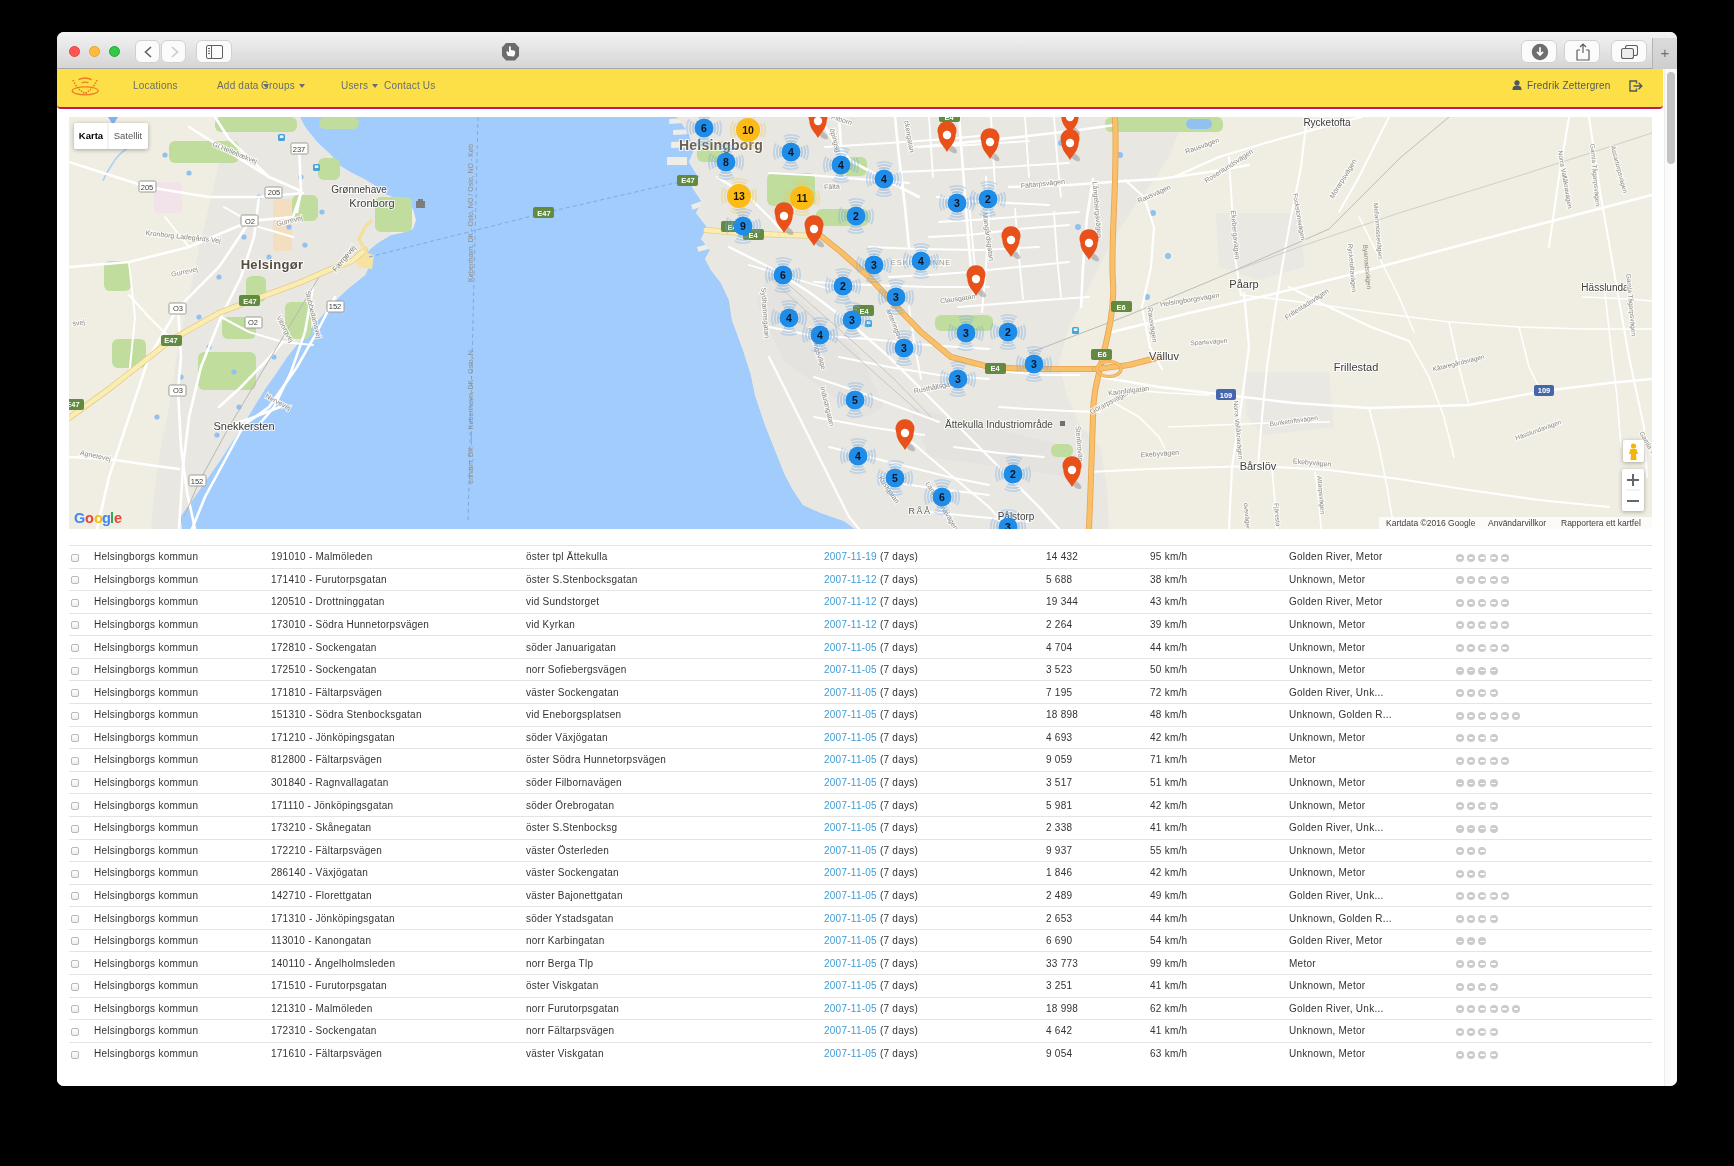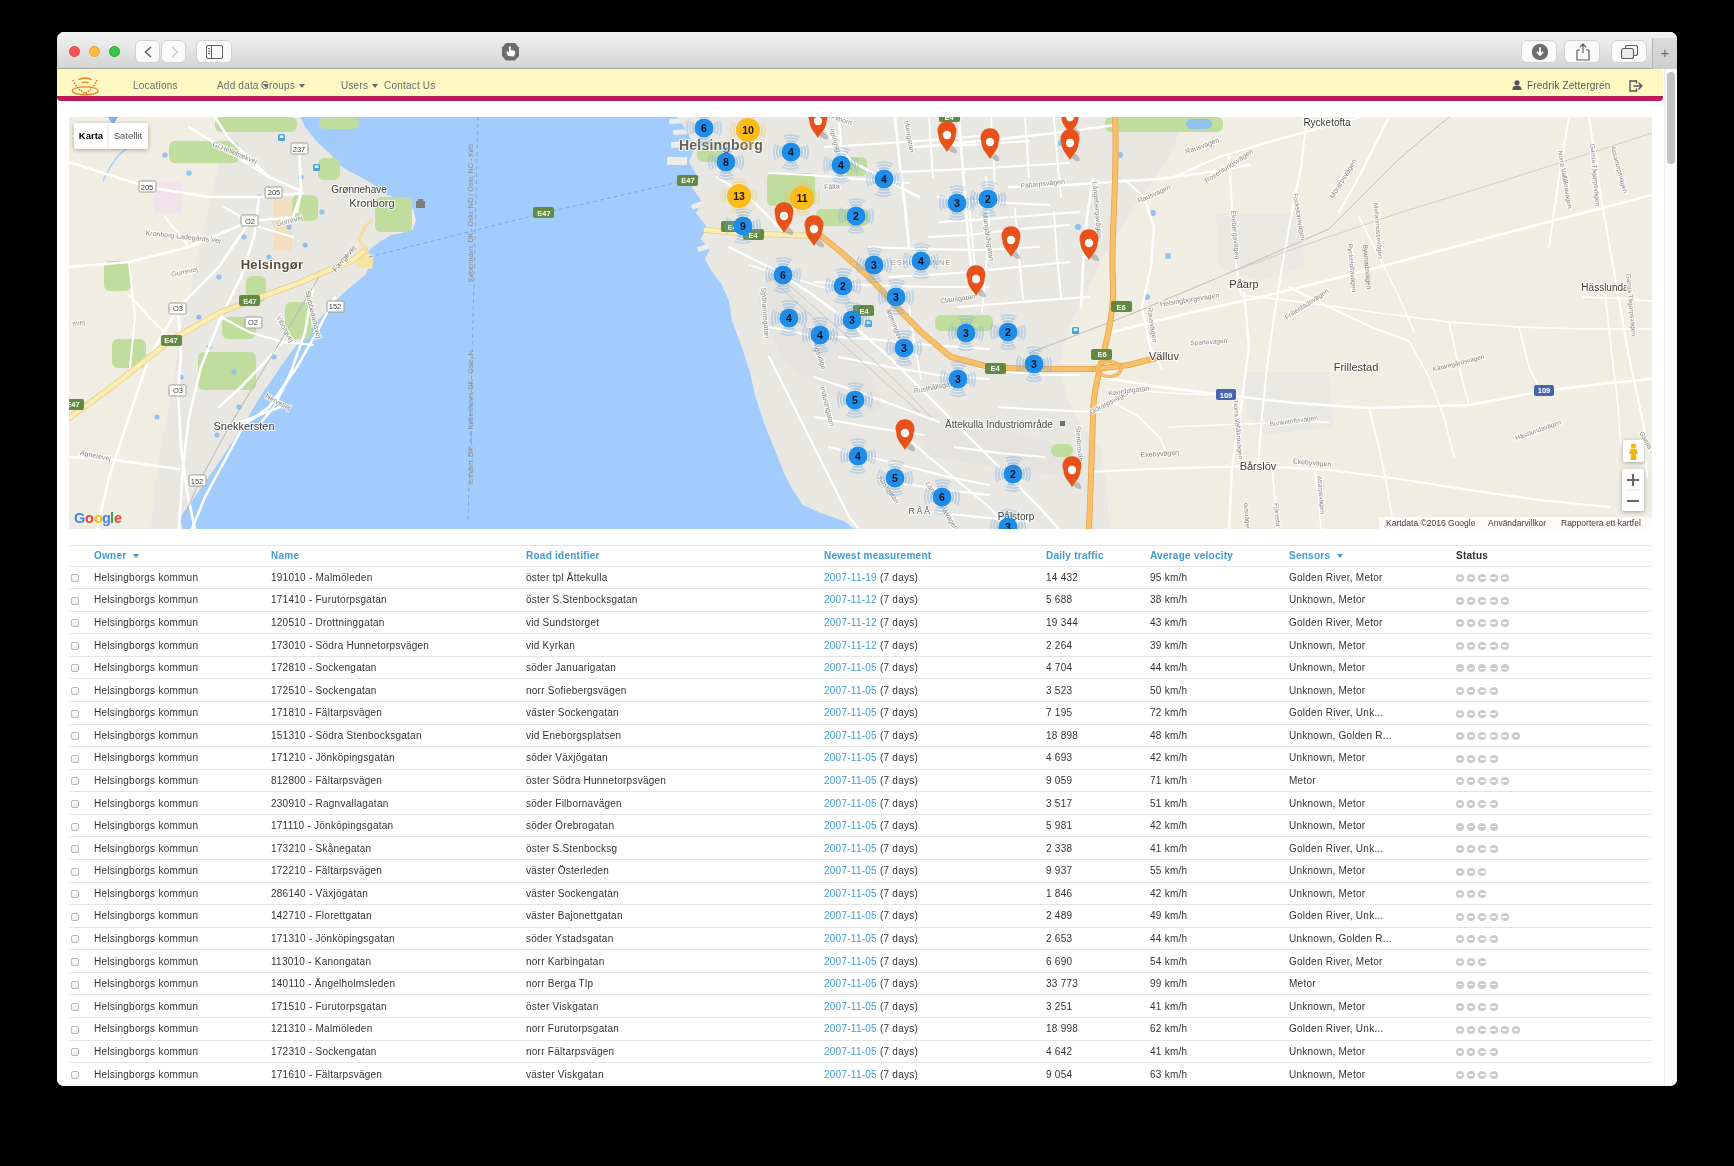--- a/index.html
+++ b/index.html
@@ -3,21 +3,21 @@
 <style>
 *{margin:0;padding:0;box-sizing:border-box}
 html,body{width:1734px;height:1166px;background:#000;font-family:"Liberation Sans",sans-serif;overflow:hidden}
 #win{position:absolute;left:57px;top:32px;width:1620px;height:1054px;background:#fff;border-radius:7px;overflow:hidden}
 #tbar{position:absolute;left:0;top:0;width:1620px;height:37px;background:linear-gradient(#f4f3f4,#d6d5d6);border-bottom:1px solid #a8a7a8}
 .tl{position:absolute;top:13.5px;width:11px;height:11px;border-radius:50%}
 .tbtn{position:absolute;top:8px;height:23px;background:#fbfbfb;border:1px solid #d2d1d2;border-radius:6px}
 #urlf{position:absolute;left:479px;top:8px;width:667px;height:22px;background:#fff;border:1px solid #d2d1d2;border-radius:4px;text-align:center;font-size:13px;color:#2b2b2b;line-height:21px}
 #plustab{position:absolute;right:0;top:6px;width:25px;height:31px;background:linear-gradient(#dcdbdc,#cfcecf);border-left:1px solid #b5b4b5;color:#6f6f6f;font-size:15px;text-align:center;line-height:30px}
 #page{position:absolute;left:0;top:37px;width:1607px;height:1017px;background:#fff}
-#nav{position:absolute;left:0;top:0;width:1606px;height:32px;background:#fef9c3;border-bottom:5px solid #be185d;border-radius:0 0 4px 4px}
+#nav{position:absolute;left:0;top:0;width:1606px;height:40px;background:#fde047;border-bottom:2px solid #be185d;border-radius:0 0 4px 4px}
 .nl{position:absolute;top:0;height:32px;line-height:33px;font-size:10px;color:#666c72;letter-spacing:.2px}
 #mapwrap{position:absolute;left:12px;top:48px;width:1583px;height:412px;background:#f0ecdd}
 #scroll{position:absolute;right:0;top:37px;width:13px;height:1017px;background:#fafafa;border-left:1px solid #ececec}
 #thumb{position:absolute;left:2px;top:3px;width:8px;height:92px;background:#c3c3c3;border-radius:4px}
 table{border-collapse:collapse;table-layout:fixed;width:1583px;font-size:10px;letter-spacing:.25px;color:#333}
 td,th{padding:0 0 0 5px;height:22.58px;border-top:1px solid #e4e4e4;text-align:left;font-weight:normal;white-space:nowrap;overflow:hidden}
 th{height:20.5px;font-weight:bold;color:#3f9bd8}
 th.st{color:#333}
 a.dt{color:#3f9bd8;text-decoration:none}
 .cb{display:inline-block;width:8px;height:8px;border:1px solid #b9b9b9;border-radius:2px;background:linear-gradient(#fff,#ededed);vertical-align:middle}
@@ -706,31 +706,20 @@
             <col style="width:177px">
             <col style="width:255px">
             <col style="width:298px">
             <col style="width:222px">
             <col style="width:104px">
             <col style="width:139px">
             <col style="width:167px">
             <col>
           </colgroup>
 <tbody>
-            <tr>
-              <th style="border-top:1px solid #e4e4e4"></th>
-              <th style="border-top:1px solid #e4e4e4">Owner <span class="caret" style="border-top:4px solid #3f9bd8"></span></th>
-              <th style="border-top:1px solid #e4e4e4">Name</th>
-              <th style="border-top:1px solid #e4e4e4">Road identifier</th>
-              <th style="border-top:1px solid #e4e4e4">Newest measurement</th>
-              <th style="border-top:1px solid #e4e4e4">Daily traffic</th>
-              <th style="border-top:1px solid #e4e4e4">Average velocity</th>
-              <th style="border-top:1px solid #e4e4e4">Sensors <span class="caret" style="border-top:4px solid #3f9bd8"></span></th>
-              <th style="border-top:1px solid #e4e4e4" class="st">Status</th>
-            </tr>
 <tr>
               <td style="padding-left:2px"><span class="cb"></span></td>
               <td>Helsingborgs kommun</td>
               <td>191010 - Malmöleden</td>
               <td>öster tpl Ättekulla</td>
               <td><a class="dt">2007-11-19</a> (7 days)</td>
               <td>14 432</td>
               <td>95 km/h</td>
               <td>Golden River, Metor</td>
               <td><span class="si"></span><span class="si"></span><span class="si"></span><span class="si"></span><span class="si"></span></td>
@@ -830,21 +819,21 @@
               <td>öster Södra Hunnetorpsvägen</td>
               <td><a class="dt">2007-11-05</a> (7 days)</td>
               <td>9 059</td>
               <td>71 km/h</td>
               <td>Metor</td>
               <td><span class="si"></span><span class="si"></span><span class="si"></span><span class="si"></span><span class="si"></span></td>
             </tr>
 <tr>
               <td style="padding-left:2px"><span class="cb"></span></td>
               <td>Helsingborgs kommun</td>
-              <td>230910 - Ragnvallagatan</td>
+              <td>301840 - Ragnvallagatan</td>
               <td>söder Filbornavägen</td>
               <td><a class="dt">2007-11-05</a> (7 days)</td>
               <td>3 517</td>
               <td>51 km/h</td>
               <td>Unknown, Metor</td>
               <td><span class="si"></span><span class="si"></span><span class="si"></span><span class="si"></span></td>
             </tr>
 <tr>
               <td style="padding-left:2px"><span class="cb"></span></td>
               <td>Helsingborgs kommun</td>

